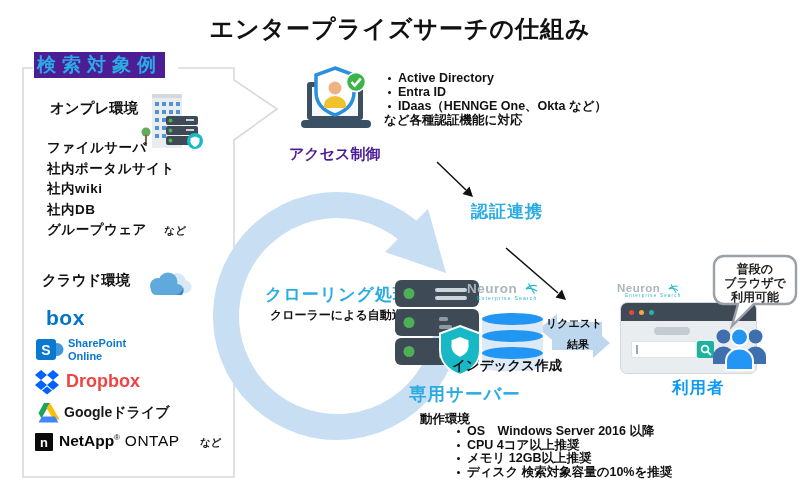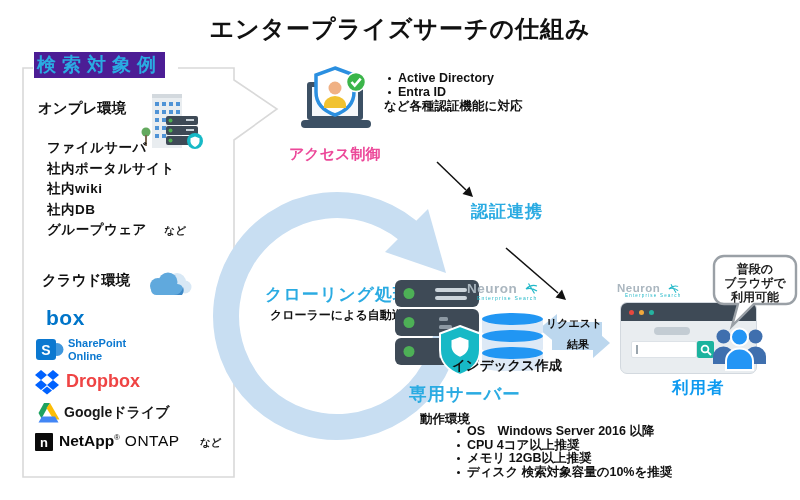--- a/index.html
+++ b/index.html
@@ -4,33 +4,33 @@
 <style>
   html,body{margin:0;padding:0;background:#fff;}
   .stage{position:relative;width:800px;height:500px;background:#fff;overflow:hidden;
          font-family:"Liberation Sans","DejaVu Sans",sans-serif;color:#1a1a1a;}
   .abs{position:absolute;}
   svg{display:block;}
   .title{left:0;top:13px;width:800px;text-align:center;font-size:24px;font-weight:800;letter-spacing:1px;color:#111;}
   .accent{color:#2aabe2;}
   .panel-heading{left:34px;top:52px;font-size:19px;font-weight:800;letter-spacing:6px;color:#2aabe2;background:#4c1d95;padding:0 3px;}
   .group-label{font-size:14.5px;font-weight:800;color:#111;}
-  .onprem-label{left:38px;top:99px;}
+  .onprem-label{left:50px;top:99px;}
   .cloud-label{left:42px;top:271px;}
   .src-item{left:47px;font-size:13.5px;font-weight:700;letter-spacing:0.5px;color:#111;white-space:nowrap;}
   .etc{font-size:10.5px;font-weight:700;color:#222;}
   .box-logo{left:46px;top:306px;font-size:21px;font-weight:800;color:#0075c9;letter-spacing:0.5px;}
   .sp-text{left:68px;top:337px;font-size:11px;line-height:12.5px;font-weight:700;color:#0b78d0;}
   .dbx-text{left:66px;top:371px;font-size:18px;font-weight:800;color:#ef4444;}
   .gd-text{left:64px;top:404px;font-size:14px;font-weight:600;color:#161616;}
   .na-text{left:59px;top:432px;font-size:15.5px;color:#0a0a0a;white-space:nowrap;}
   .na-text .na{font-weight:800;}
   .na-text .mark{font-size:8px;vertical-align:super;}
   .na-text .ontap{font-weight:500;letter-spacing:0.5px;}
-  .access-label{left:289px;top:145px;font-size:15px;font-weight:800;color:#ec4899;}
+  .access-label{left:289px;top:145px;font-size:15px;font-weight:800;color:#4c1d95;}
   .ac-list{left:384px;top:71px;width:280px;font-size:12.5px;font-weight:700;line-height:14px;color:#111;text-align:center;}
   .b-row{display:flex;align-items:center;white-space:nowrap;}
   .b-row::before{content:"";flex:0 0 auto;width:3px;height:3px;background:#111;border-radius:50%;margin:0 7px 0 4px;}
   .no-dot::before{display:none;}
   .no-dot{margin-left:0;}
   .auth-heading{left:471px;top:200px;font-size:17px;font-weight:800;letter-spacing:1px;}
   .auth-desc{left:471px;top:224px;font-size:12.5px;font-weight:700;line-height:16px;color:#111;white-space:nowrap;}
   .crawl-heading{left:265px;top:283px;font-size:17px;font-weight:800;letter-spacing:1px;}
   .crawl-sub{left:270px;top:307px;font-size:12px;font-weight:700;color:#111;}
   .index-label{left:452px;top:357px;font-size:13.5px;font-weight:800;color:#111;}
@@ -186,20 +186,23 @@
     <path d="M58.5,22 l3.2,3.6 l6,-7" stroke="#fff" stroke-width="2.6" fill="none"></path>
   </svg>
   <div class="abs access-label">アクセス制御</div>
   <div class="abs ac-list">
     <div class="b-row">
         <span>Active Directory</span>
       </div>
     <div class="b-row">
         <span>Entra ID</span>
       </div>
+    <div class="b-row">
+        <span>IDaas（HENNGE One、Okta など）</span>
+      </div>
     <div class="b-row no-dot">
         <span>など各種認証機能に対応</span>
       </div>
   </div>
 
   <div class="abs auth-heading accent">認証連携</div>
 
   <div class="abs crawl-heading accent">クローリング処理</div>
   <div class="abs crawl-sub">クローラーによる自動巡回</div>
 

